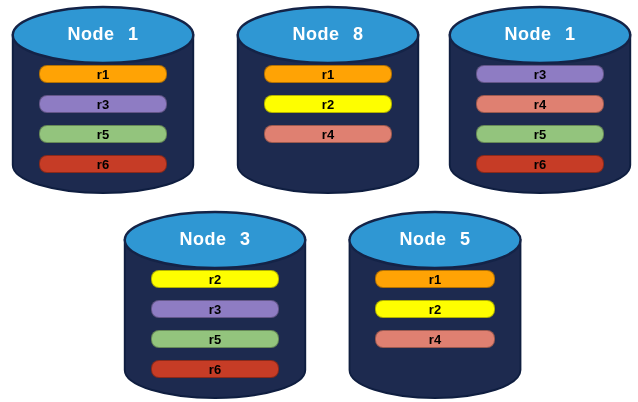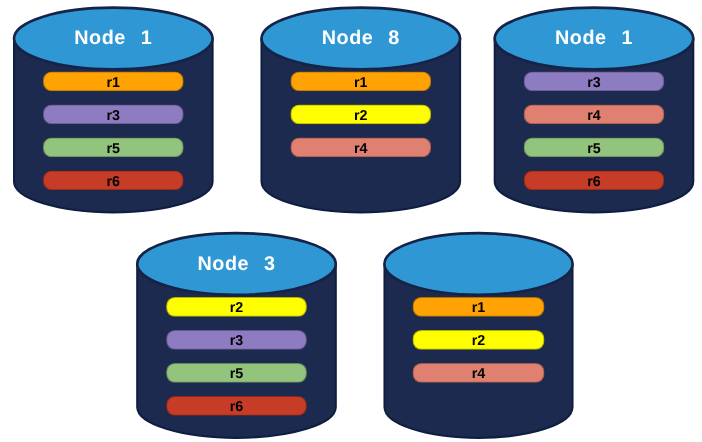--- a/index.html
+++ b/index.html
@@ -93,19 +93,20 @@
         <div class="bar" style="background: rgb(142, 124, 195);">r3</div>
         <div class="bar" style="background: rgb(147, 196, 125);">r5</div>
         <div class="bar" style="background: rgb(198, 60, 38);">r6</div>
       </div>
   </div>
     <div class="node node-5">
     <svg class="cyl" viewBox="0 0 200 192" preserveAspectRatio="none" aria-hidden="true">
       <path class="cyl-body" d="M5,30 L5,160 C5,175.5 47.5,188 100,188 C152.5,188 195,175.5 195,160 L195,30 Z"></path>
       <ellipse class="cyl-top" cx="100" cy="30" rx="95" ry="28"></ellipse>
     </svg>
+    <div class="node-title">Node 5</div>
     <div class="bars">
         <div class="bar" style="background: rgb(255, 163, 5);">r1</div>
         <div class="bar" style="background: rgb(254, 254, 0);">r2</div>
         <div class="bar" style="background: rgb(223, 128, 113);">r4</div>
       </div>
   </div>
   </div>
 
 </body></html>

